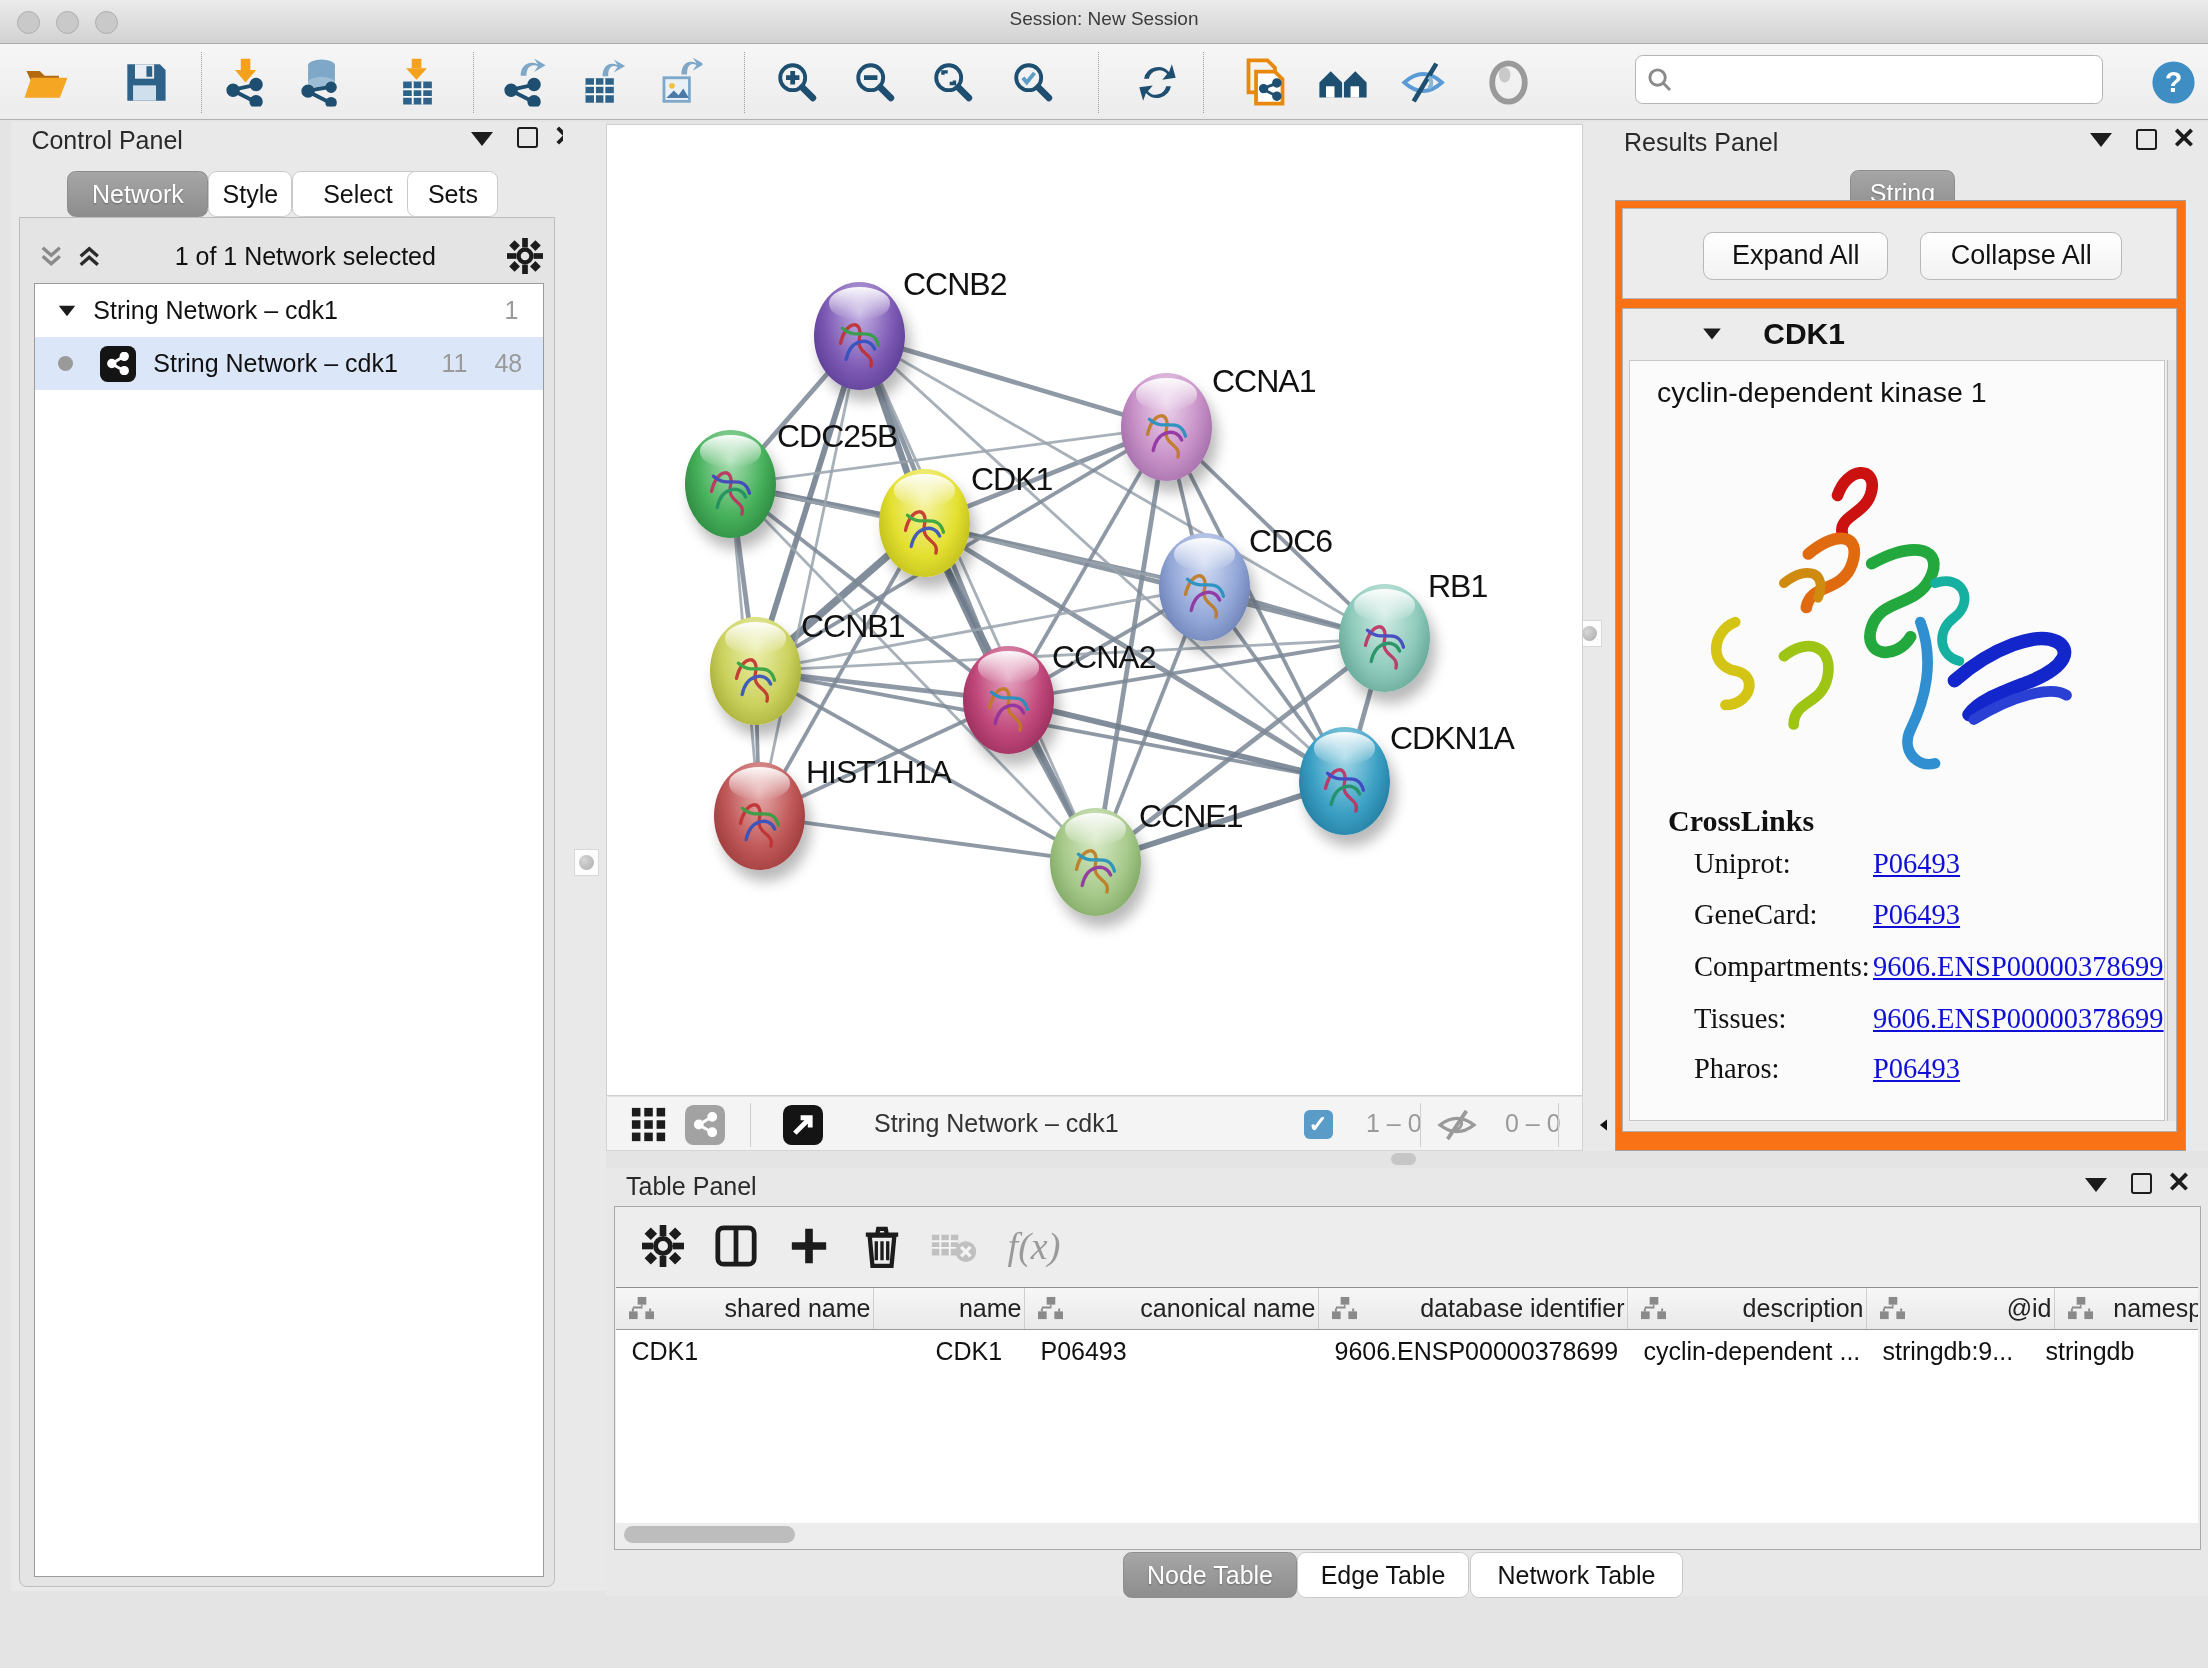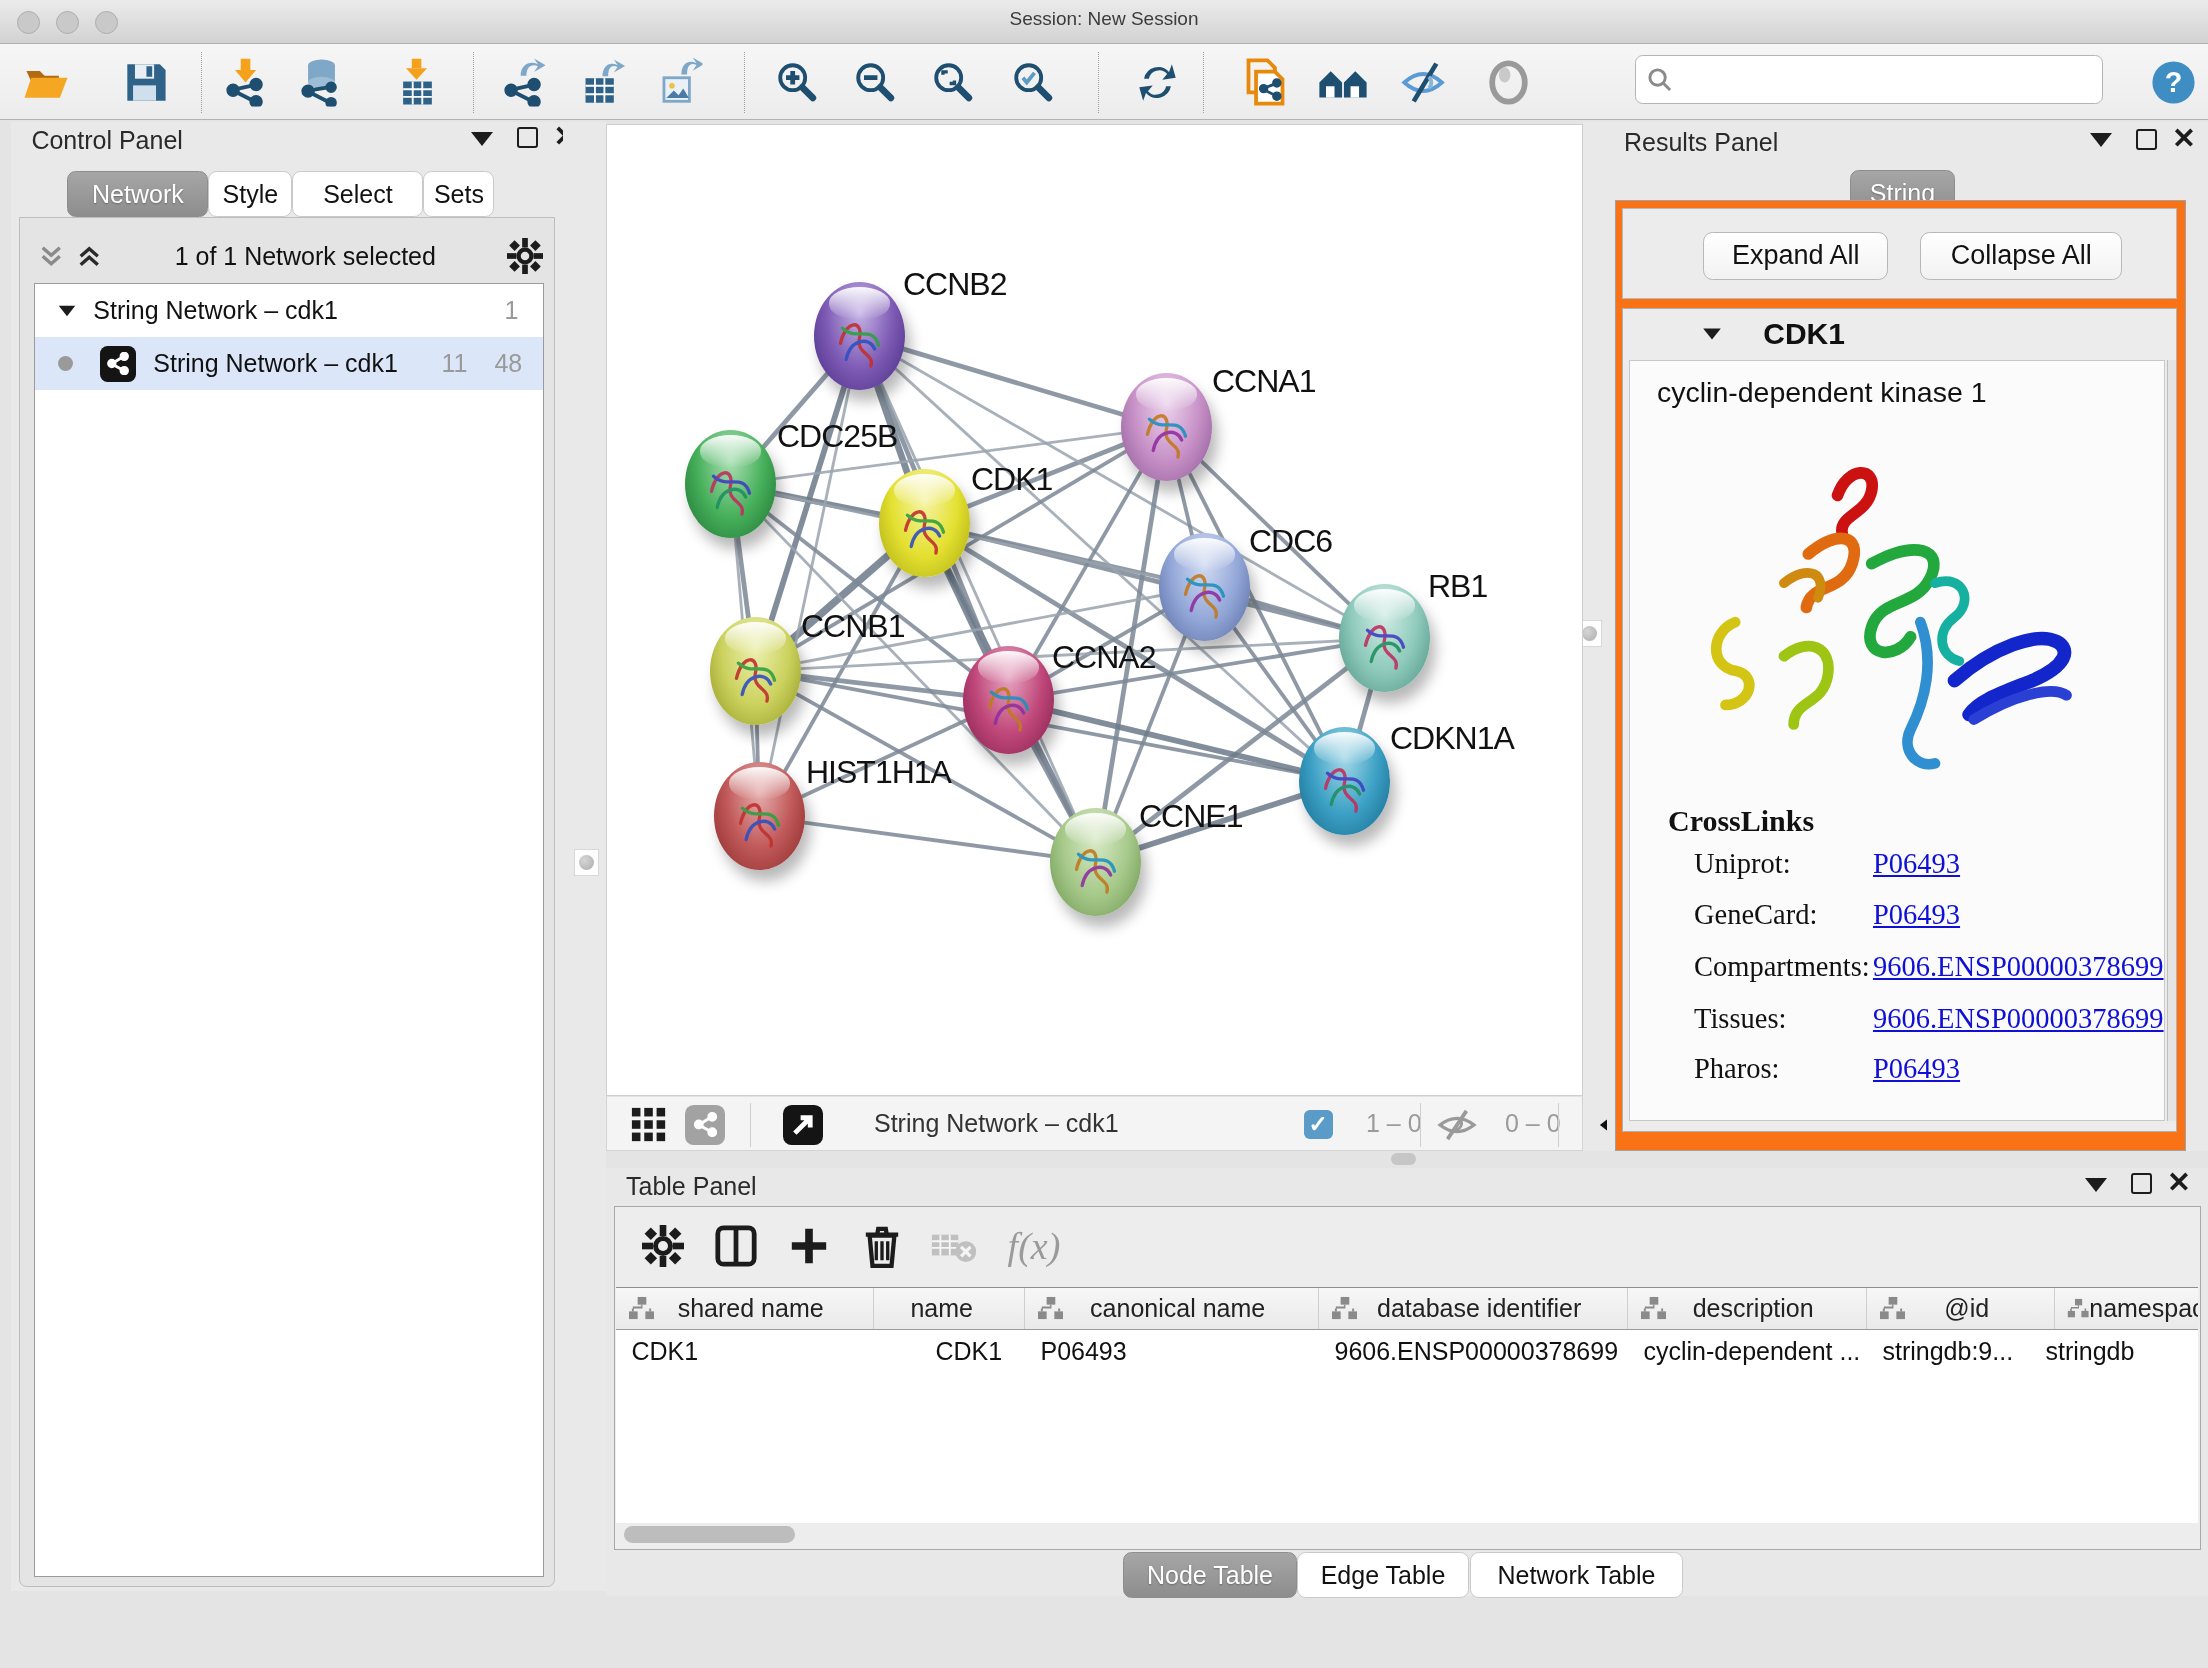--- a/index.html
+++ b/index.html
@@ -98,21 +98,21 @@
   .tbl-box { position:absolute; left:7.6px; top:38px; width:1587px; height:344px;
     background:#ededed; border:1px solid #a8a8a8; }
   .tbl-toolbar { position:absolute; left:0; top:0; width:100%; height:78px; display:flex;
     align-items:center; }
   .tbl-grid { position:absolute; left:1.9px; top:80px; width:1582px; height:236px; background:#fff;
     border-top:1.9px solid #8e8e8e; overflow:hidden; }
   .thead { display:flex; height:42px; background:linear-gradient(#f7f7f7,#e9e9e9);
     border-bottom:1.9px solid #9a9a9a; }
   .th { display:flex; align-items:center; border-right:1px solid #cfcfcf; font-size:25px; color:#222;
     overflow:hidden; white-space:nowrap; flex:none; padding-left:11.4px; }
-  .th .lbl { flex:1; text-align:center; padding-right:27px; }
+  .th .lbl { flex:1; text-align:right; padding-right:3px; }
   .trow { display:flex; height:42px; }
   .td { flex:none; font-size:25px; color:#111; padding:6.7px 0 0 15px; overflow:hidden; white-space:nowrap; }
   .hscroll { position:absolute; left:9.5px; bottom:5.7px; width:171px; height:17px; background:#bdbdbd;
     border-radius:8.6px; }
   .btabs { position:absolute; left:0; top:384px; width:100%; }
 
   
   .status { position:absolute; left:0; top:1598px; width:2208px; height:70px;
     background:linear-gradient(#ececec,#dedede); border-top:1px solid #b6b6b6; }
   .sbtn { position:absolute; top:15px; height:42px; background:linear-gradient(#ffffff,#f0f0f0);
@@ -305,21 +305,21 @@
 
     <div class="tab sel" style="left:56px; top:49px; width:141px">
         <span>Network</span>
       </div>
     <div class="tab" style="left:197px; top:49px; width:84px">
         <span>Style</span>
       </div>
     <div class="tab" style="left:281px; top:49px; width:131px">
         <span>Select</span>
       </div>
-    <div class="tab" style="left:412px; top:49px; width:71px">
+    <div class="tab" style="left:396px; top:49px; width:91px">
         <span>Sets</span>
       </div>
 
     <div class="ctl-box">
       <div class="selbar">
         <svg width="28.5" height="28.5" style="margin-left:11.4px" viewBox="0 0 30 30">
             <path d="M6 6l9 8 9-8M6 15l9 8 9-8" stroke="#8a8a8a" stroke-width="3.5" fill="none"></path>
           </svg>
         <svg width="28.5" height="28.5" style="margin-left:9.5px" viewBox="0 0 30 30">
             <path d="M6 24l9-8 9 8M6 15l9-8 9 8" stroke="#2a2a2a" stroke-width="3.5" fill="none"></path>

